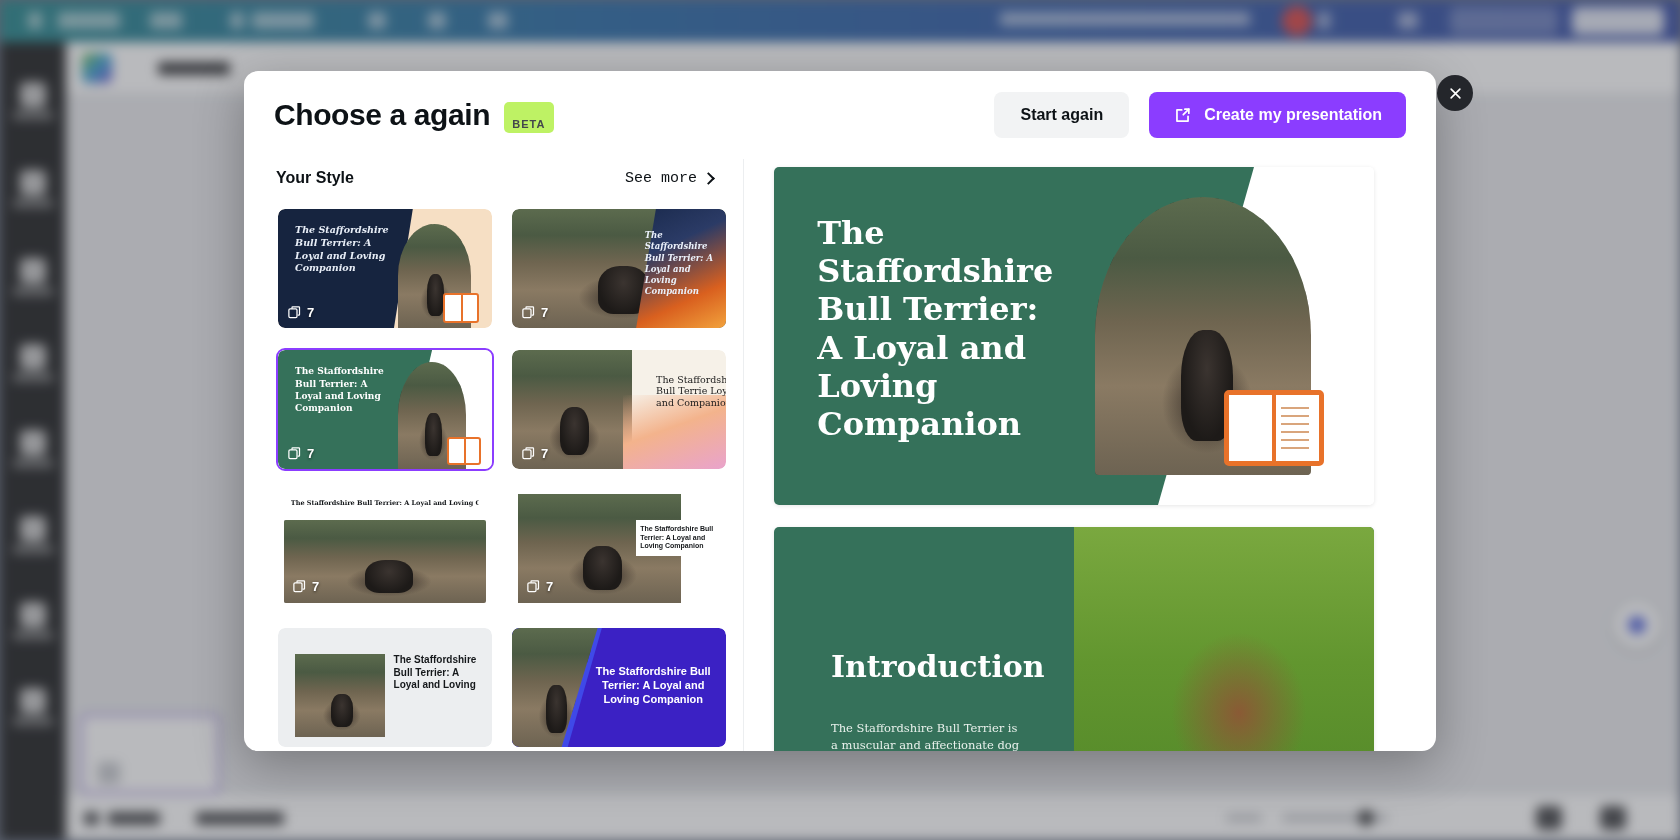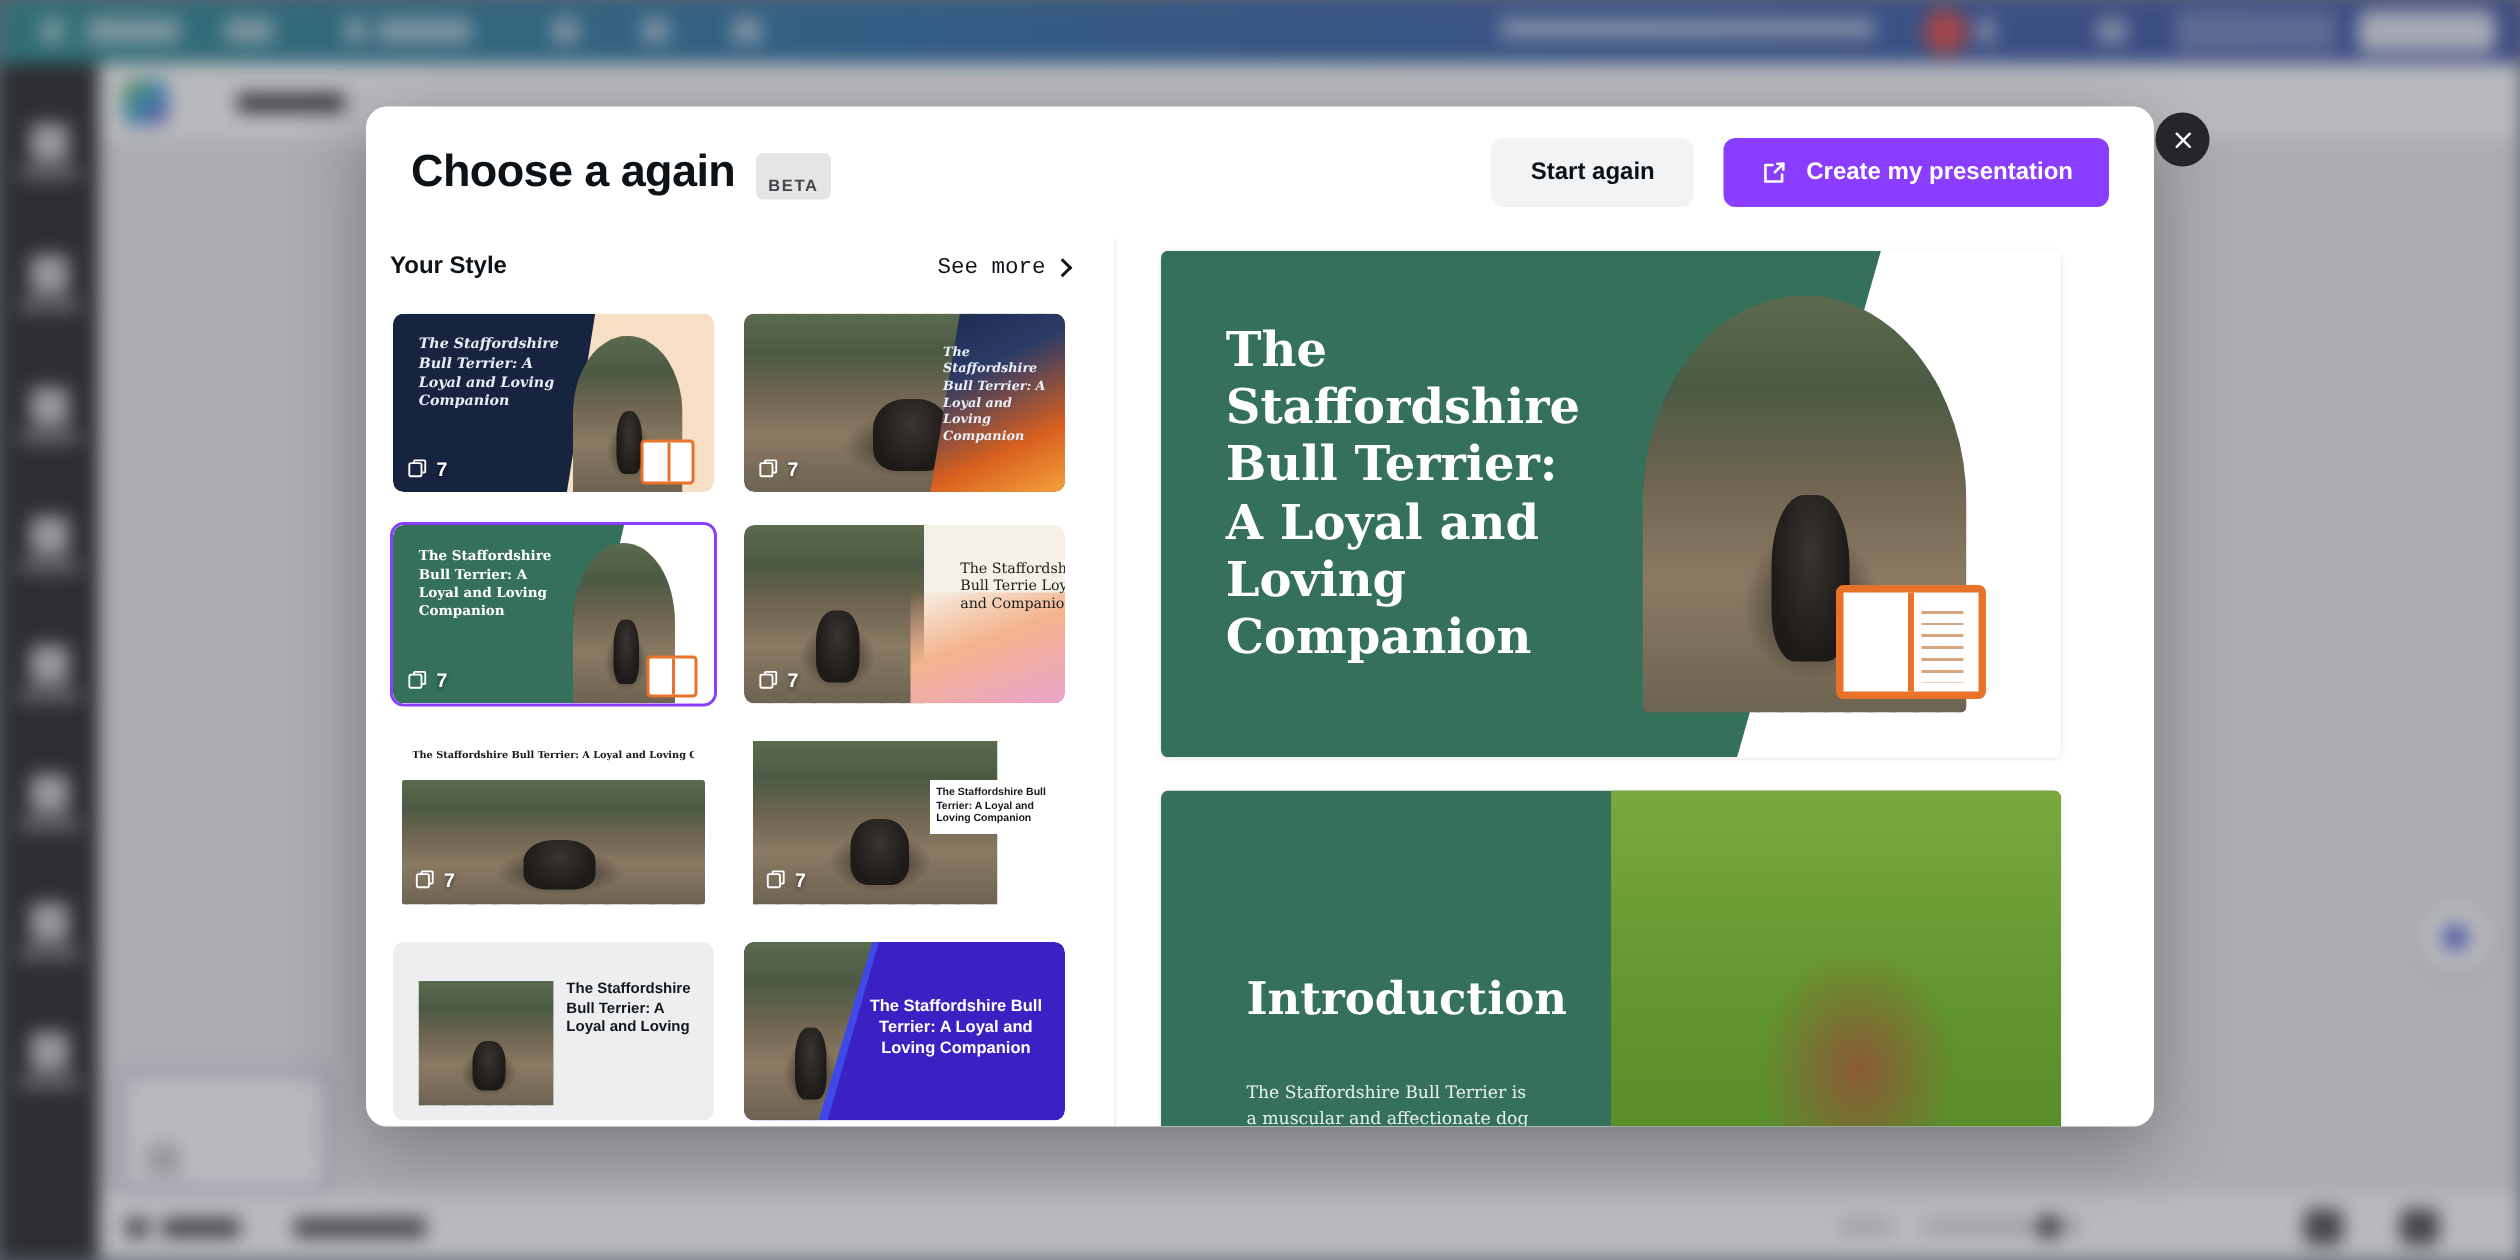--- a/index.html
+++ b/index.html
@@ -95,21 +95,21 @@
   }
   .modal-head {
     position: relative; height: 88px; padding: 0 30px;
     display: flex; align-items: center;
   }
   .modal-title {
     font-size: 30px; font-weight: 700; color: #0d1216; letter-spacing: -0.4px;
   }
   .beta-badge {
     margin-left: 14px; margin-top: 4px;
-    background: #e5e5e5; color: #44474c;
+    background: #bef264; color: #44474c;
     font-size: 11px; font-weight: 700; letter-spacing: 1.1px;
     padding: 16px 8px 3px; border-radius: 5px;
   }
   .head-actions { margin-left: auto; display: flex; align-items: center; gap: 20px; }
   .btn {
     border: none; cursor: pointer; border-radius: 8px;
     font-family: "Liberation Sans", sans-serif; font-weight: 700;
   }
   .btn-secondary {
     background: #f2f3f4; color: #0d1216; font-size: 16px;
@@ -127,21 +127,21 @@
     width: 36px; height: 36px; border-radius: 50%;
     background: #24262b; cursor: pointer;
     display: flex; align-items: center; justify-content: center;
   }
   .close-btn svg { width: 15px; height: 15px; }
 
   .modal-body { display: flex; height: 592px; }
 
   
   .styles-col {
-    width: 500px; padding: 0 30px 0 16px; overflow: hidden;
+    width: 500px; padding: 0 30px 0 32px; overflow: hidden;
     border-right: 1px solid #eceef0;
   }
   .sec-head {
     display: flex; align-items: center; justify-content: space-between;
     height: 38px; margin-bottom: 10px;
   }
   .sec-title { font-size: 16px; font-weight: 700; color: #0d1216; }
   .see-more {
     font-size: 15px; font-weight: 500; color: #0d1216; cursor: pointer;
     display: flex; align-items: center; gap: 7px; font-family: Liberation Mono, monospace;

